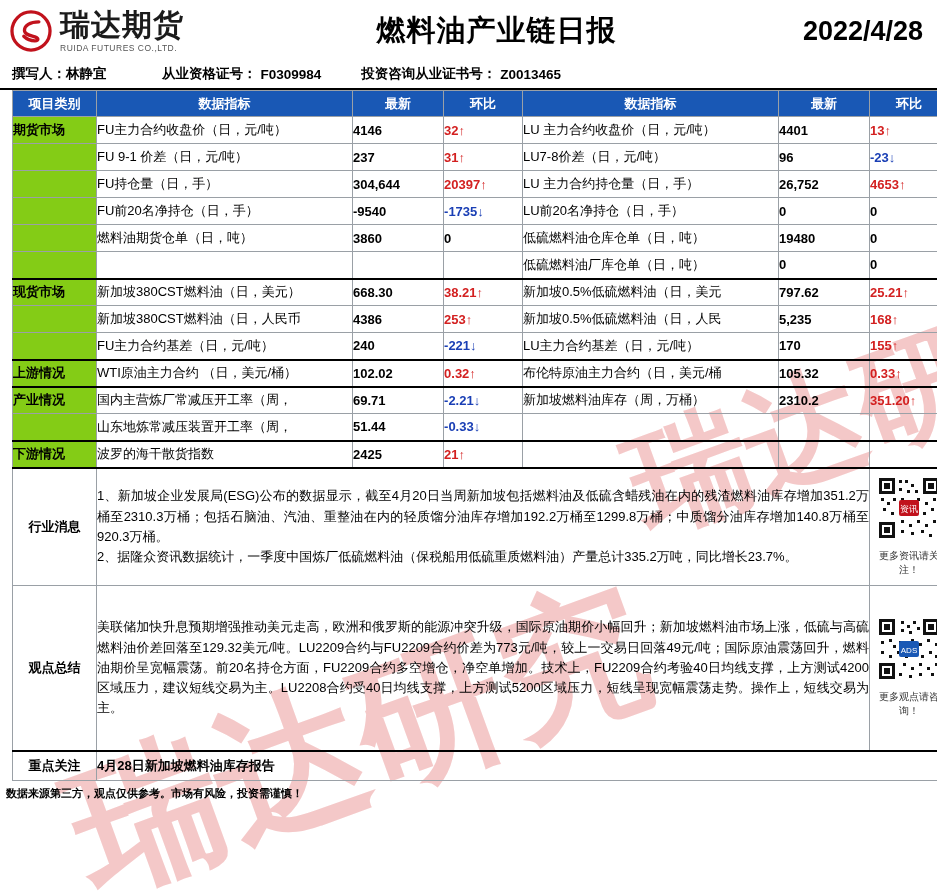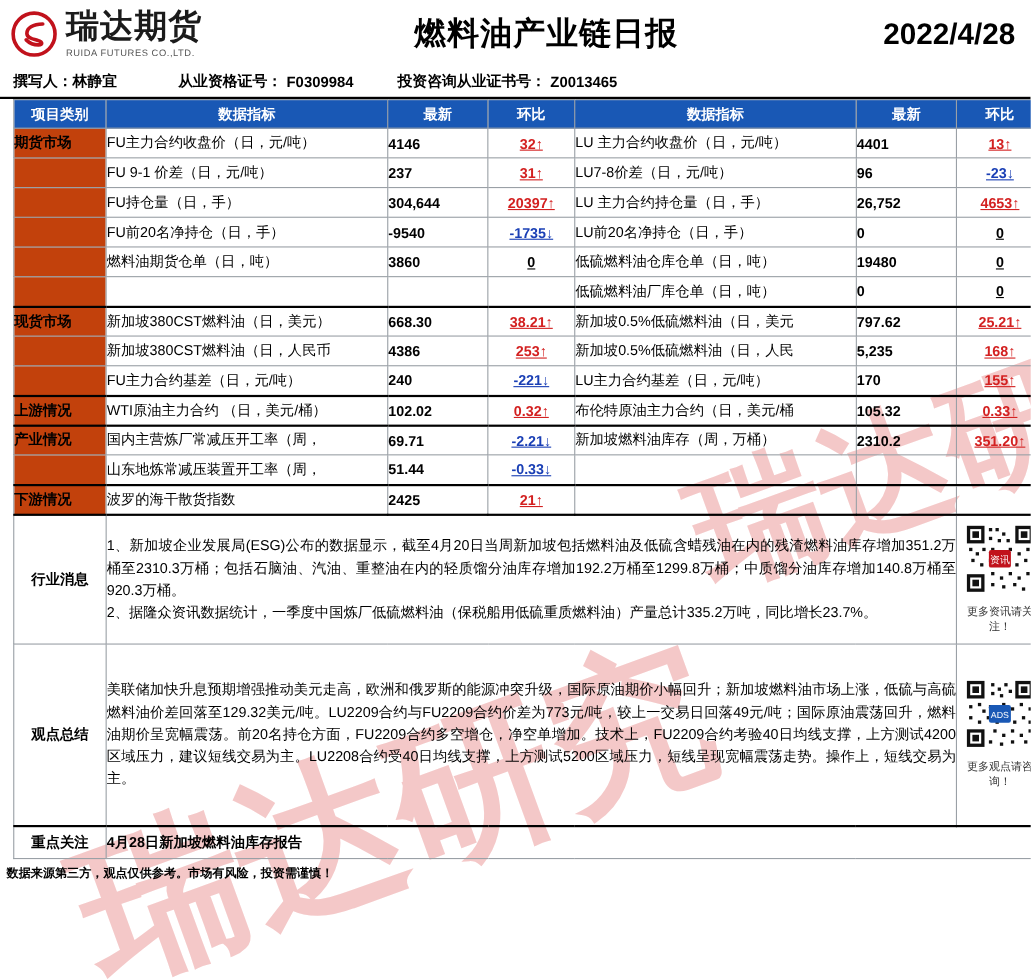--- a/index.html
+++ b/index.html
@@ -83,25 +83,25 @@
     border: 1px solid #1958b5;
   }
   .c-cat   { width: 83px; }
   .c-name  { width: 253px; }
   .c-val   { width: 90px; }
   .c-chg   { width: 78px; }
 
   td.cat {
     text-align: left; padding-left: 6px;
     font-weight: bold; font-size: 13.5px;
-    background: #c2410c;
+    background: #84cc16;
   }
   td.name { text-align: left; padding-left: 5px; white-space: nowrap; overflow: hidden; }
   td.val  { text-align: left; padding-right: 8px; font-weight: bold; }
-  td.chg  { text-align: center; padding-right: 8px; font-weight: bold; text-decoration: underline; }
+  td.chg  { text-align: left; padding-right: 8px; font-weight: bold; }
   tr.r { height: 27px; }
   .up   { color: #d32020; }
   .down { color: #1a3fb5; }
   .flat { color: #000000; }
   .sep-top { border-top: 2px solid #000 !important; }
   .fx-row td { font-weight: bold; }
   .fx-row td.name { font-weight: normal; }
 
   
   .block-cat {

